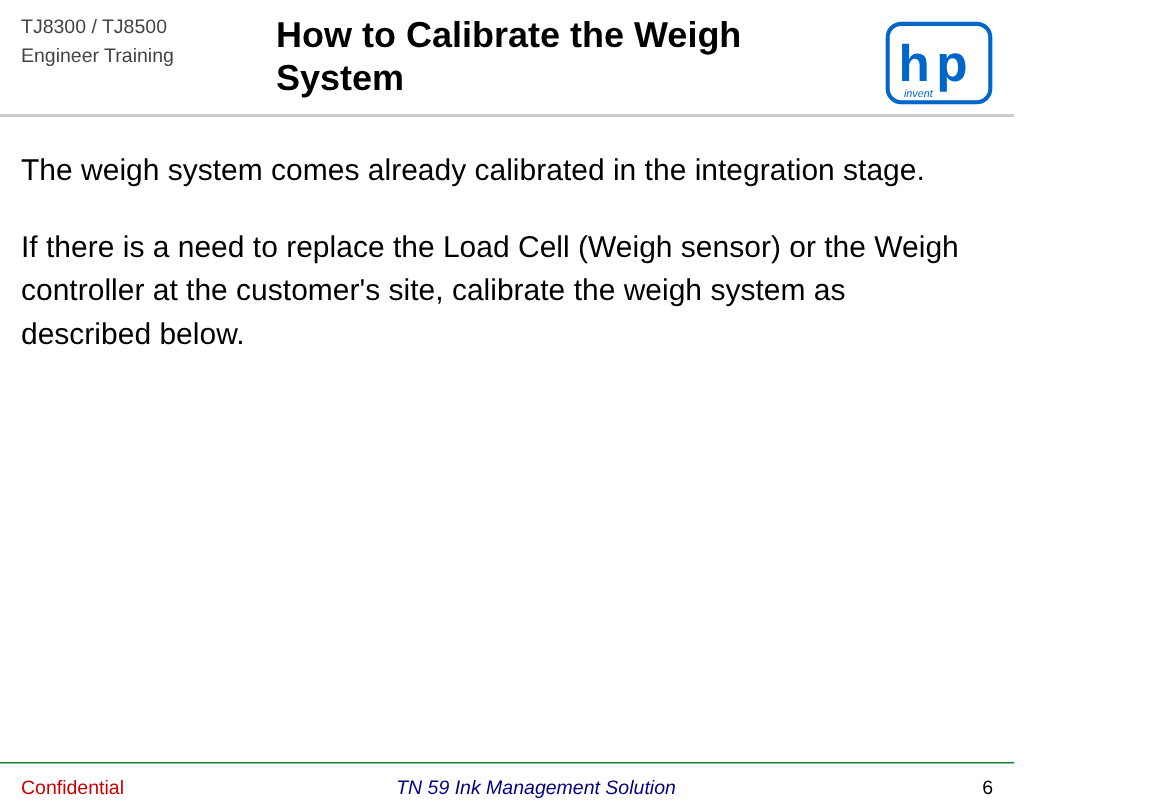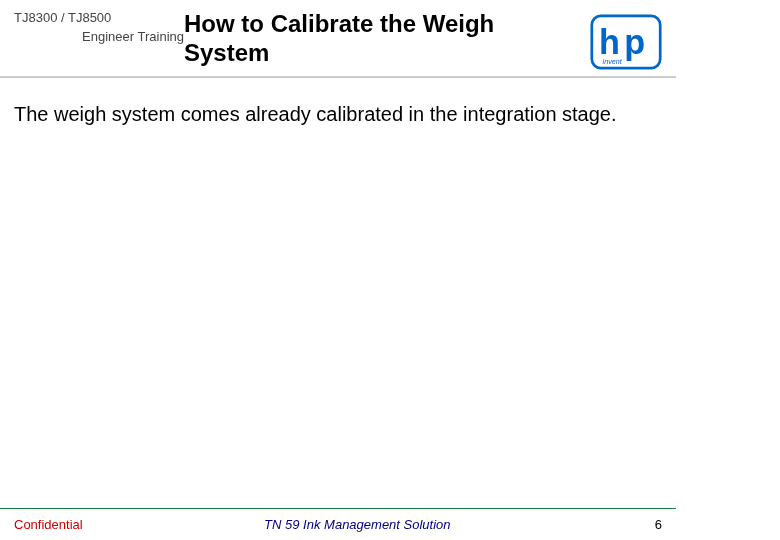--- a/index.html
+++ b/index.html
@@ -49,21 +49,20 @@
       font-weight: normal;
       line-height: 1.3;
     }
 
     .engineer-training {
       font-size: 13px;
       color: #444444;
       font-weight: normal;
       line-height: 1.3;
       margin-top: 2px;
-      text-align: right;
     }
 
     .header-title {
       flex: 1;
       display: flex;
       align-items: center;
       justify-content: center;
     }
 
     .header-title h1 {
@@ -159,20 +158,21 @@
         <text x="38" y="44" font-family="Arial" font-size="38" font-weight="bold" fill="#0066cc">p</text>
 
         <text x="14" y="56" font-family="Arial" font-size="8" font-style="italic" fill="#0066cc">invent</text>
       </svg>
     </div>
   </div>
 
   <div class="main-content">
     <p class="paragraph">The weigh system comes already calibrated in the integration stage.</p>
 
+    <p class="paragraph">If there is a need to replace the Load Cell (Weigh sensor) or the Weigh controller at the customer's site, calibrate the weigh system as described below.</p>
   </div>
 
   <div class="footer">
     <span class="footer-confidential">Confidential</span>
     <span class="footer-doc">TN 59 Ink Management Solution</span>
     <span class="footer-page">6</span>
   </div>
 
 </div>
 

